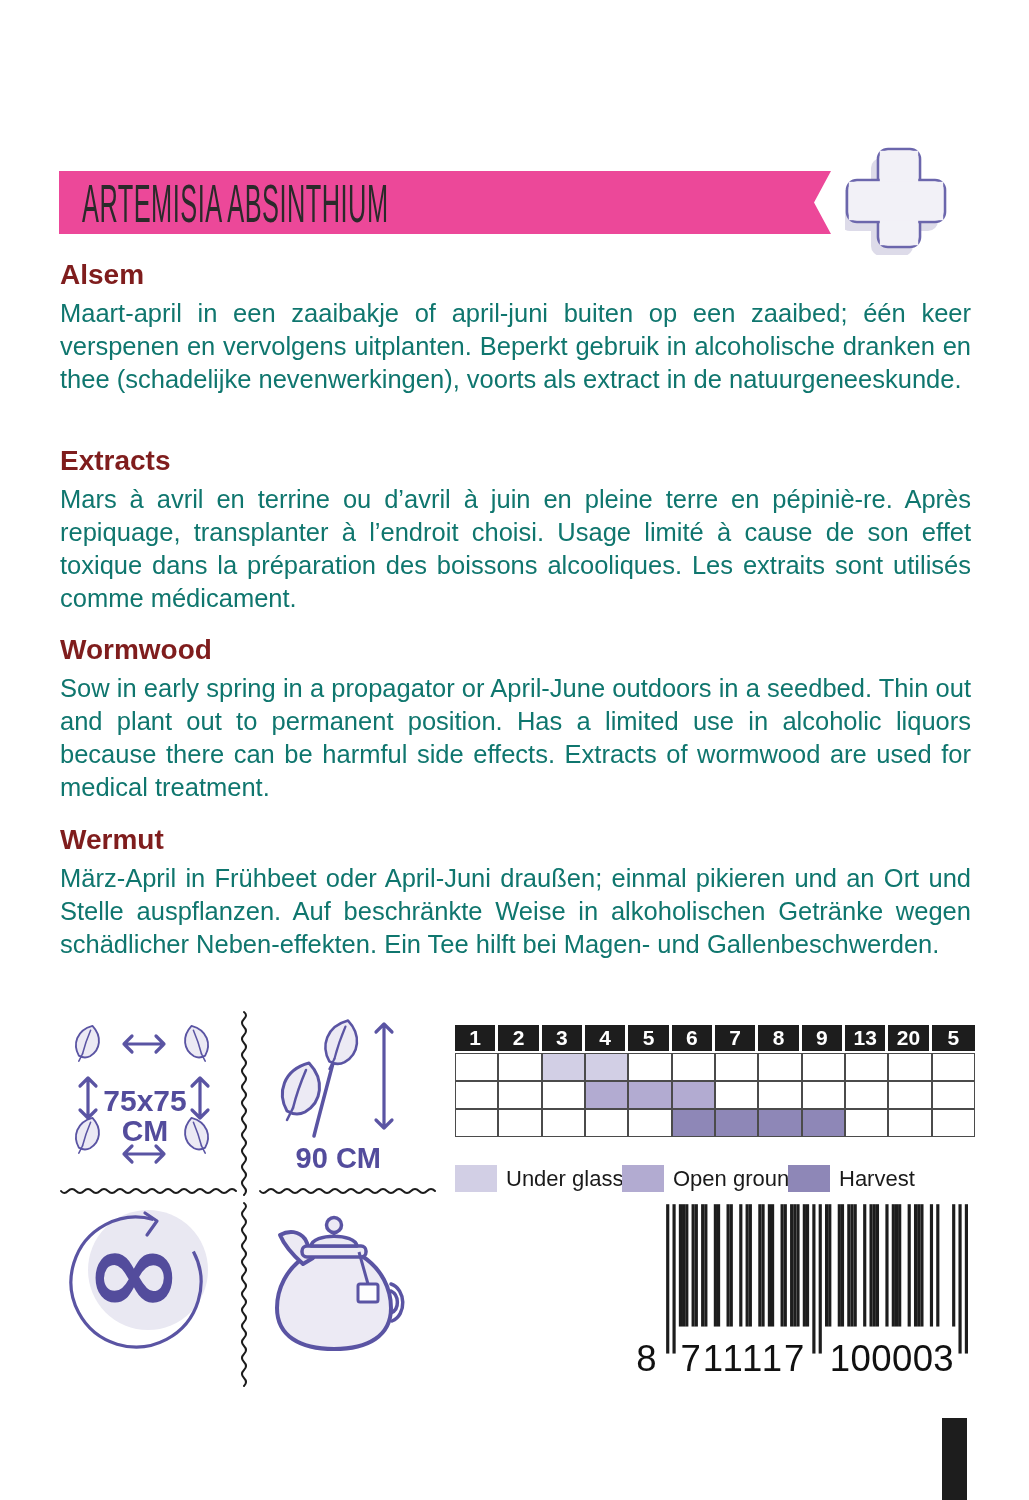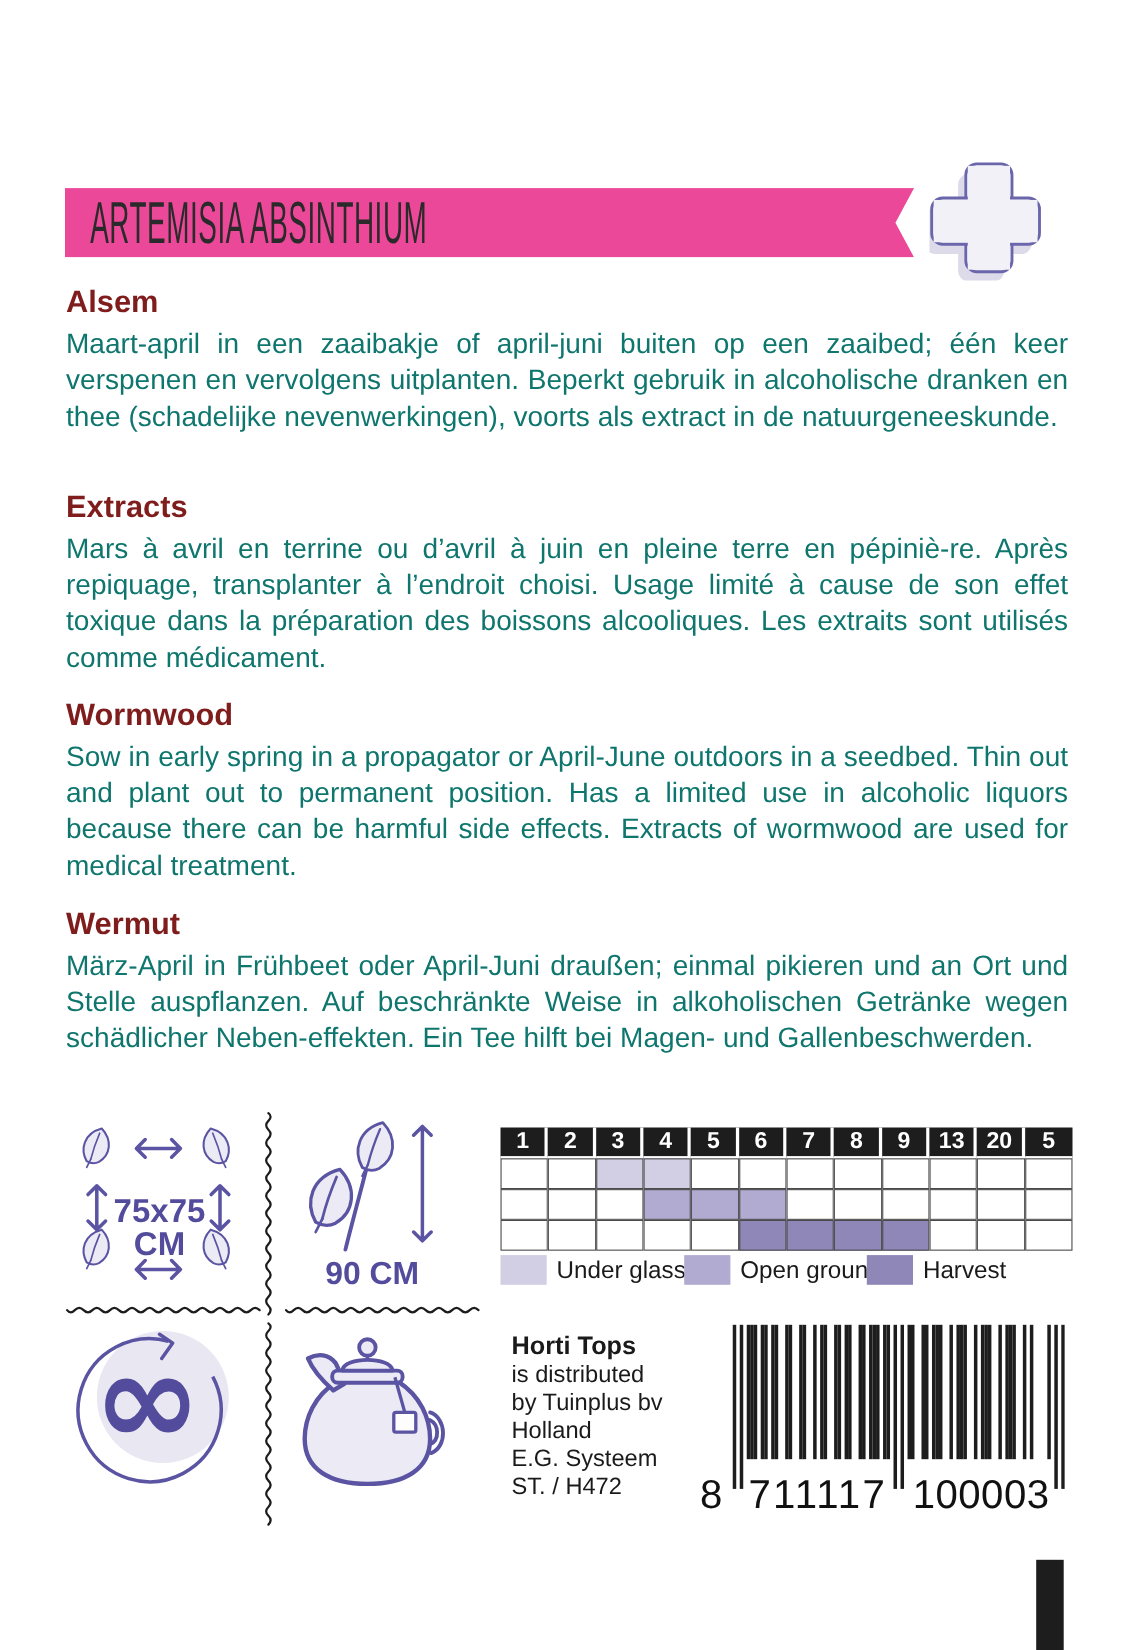--- a/index.html
+++ b/index.html
@@ -27,21 +27,21 @@
 
   
   #cal-grid{position:absolute;left:455px;top:1025px;width:520px;
             display:grid;grid-template-columns:repeat(12,1fr);grid-auto-rows:28px;}
   .cal-h{background:#1d1d1d;color:#fff;font-size:21px;font-weight:bold;
          display:flex;align-items:center;justify-content:center;
          border-right:3px solid #fff;border-bottom:2px solid #fff;}
   .cal-h:nth-child(12){border-right:none;}
   .cal-c{background:#fff;border:1px solid #4b4b4b;}
 
-  #legend{position:absolute;left:455px;top:1141px;width:520px;height:30px;}
+  #legend{position:absolute;left:455px;top:1165px;width:520px;height:30px;}
   .leg{position:absolute;top:0;display:flex;align-items:center;}
   .leg-swatch{display:inline-block;width:42px;height:27px;margin-right:9px;}
   .leg span.lbl{font-size:22px;color:#1a1a1a;}
 
   
   #dist{position:absolute;left:465px;top:1210px;width:190px;color:#1a1a1a;}
   #dist .nm{font-size:23px;font-weight:bold;line-height:27px;}
   #dist .ln{font-size:21.5px;line-height:25.5px;}
 
   
@@ -214,28 +214,20 @@
     <div class="leg" style="left:167px">
       <span class="leg-swatch" style="background: rgb(178, 171, 209);"></span>
       <span class="lbl">Open ground</span>
     </div>
     <div class="leg" style="left:333px">
       <span class="leg-swatch" style="background: rgb(142, 135, 183);"></span>
       <span class="lbl">Harvest</span>
     </div>
   </div>
 
-  <div id="dist">
-    <div class="nm">Horti Tops</div>
-    <div class="ln">is distributed</div>
-    <div class="ln">by Tuinplus bv</div>
-    <div class="ln">Holland</div>
-    <div class="ln">E.G. Systeem</div>
-    <div class="ln">ST. / H472</div>
-  </div>
 
   <svg id="barcode" viewBox="-12 0 107 54" width="340" height="172">
     <g id="bars" fill="#1d1d1d">
         <rect x="0" y="0" width="1" height="47"></rect>
         <rect x="2" y="0" width="1" height="47"></rect>
         <rect x="4" y="0" width="1" height="38.5"></rect>
         <rect x="5" y="0" width="1" height="38.5"></rect>
         <rect x="6" y="0" width="1" height="38.5"></rect>
         <rect x="8" y="0" width="1" height="38.5"></rect>
         <rect x="9" y="0" width="1" height="38.5"></rect>

